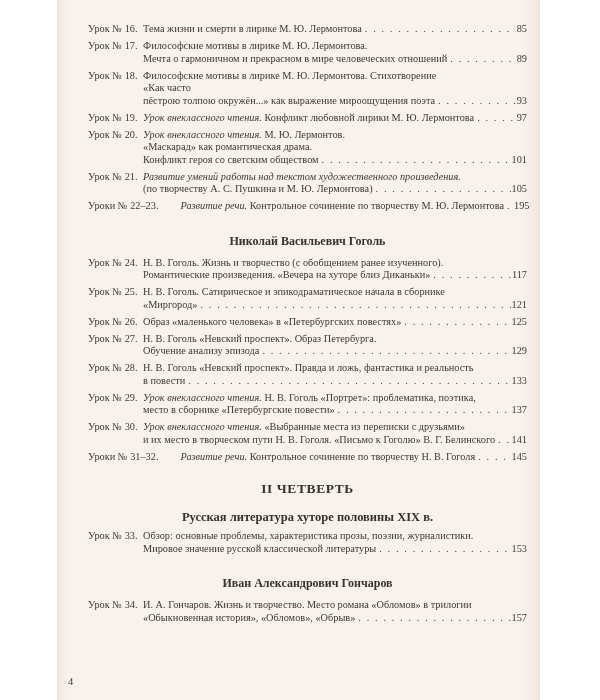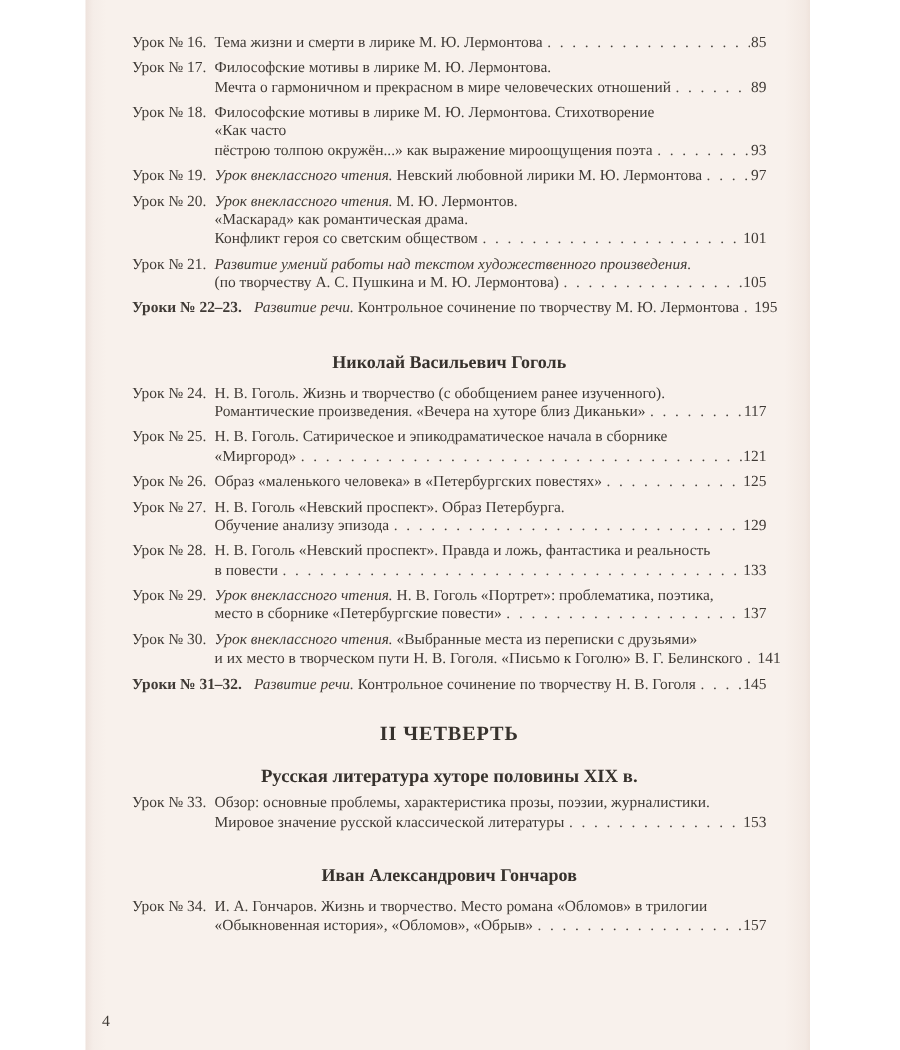--- a/index.html
+++ b/index.html
@@ -11,28 +11,28 @@
   }
   .canvas { position: relative; width: 600px; height: 700px; background: #ffffff; }
   .page {
     position: absolute; left: 57px; top: 0; width: 483px; height: 700px;
     background: linear-gradient(to right,
       #eee2dc 0px, #f5ede8 5px, #f8f1ec 14px,
       #f8f1ec 466px, #f3e9e3 480px, #efe3dc 483px);
   }
   .toc {
     position: relative;
-    padding: 23px 29px 0 31px;
+    padding: 23px 13px 0 31px;
     color: #3f3a35;
     font-size: 10.3px;
     line-height: 12.5px;
   }
   .entry { display: flex; margin-bottom: 4.5px; }
   .entry .label { flex: 0 0 55px; white-space: pre; }
-  .entry.inline .label { flex: 0 0 auto; margin-right: 8px; font-weight: bold; }
+  .entry.inline .label { flex: 0 0 auto; margin-right: 22px; }
   .entry .body { flex: 1 1 auto; min-width: 0; }
   .line { display: flex; align-items: flex-end; }
   .seg { flex: 0 0 auto; white-space: pre; }
   .seg.it { font-style: italic; }
   .leader {
     flex: 1 1 auto; min-width: 6px; overflow: hidden;
     white-space: nowrap; margin: 0 1px 0 3px; color: #45403a;
   }
   .leader::after {
     content: ". . . . . . . . . . . . . . . . . . . . . . . . . . . . . . . . . . . . . . . . . . . . . . . . . . . . . . . . . . . .";
@@ -91,21 +91,21 @@
               <span class="leader"></span>
               <span class="pagenum">93</span>
             </div>
           </span>
   </div>
         <div class="entry">
     <span class="label">Урок № 19.</span>
     <span class="body">
             <div class="line">
               <span class="seg it">Урок внеклассного чтения.</span>
-              <span class="seg"> Невский любовной лирики М. Ю. Лермонтова</span>
+              <span class="seg"> Конфликт любовной лирики М. Ю. Лермонтова</span>
               <span class="leader"></span>
               <span class="pagenum">97</span>
             </div>
           </span>
   </div>
         <div class="entry">
     <span class="label">Урок № 20.</span>
     <span class="body">
             <div class="line">
               <span class="seg it">Урок внеклассного чтения.</span>

